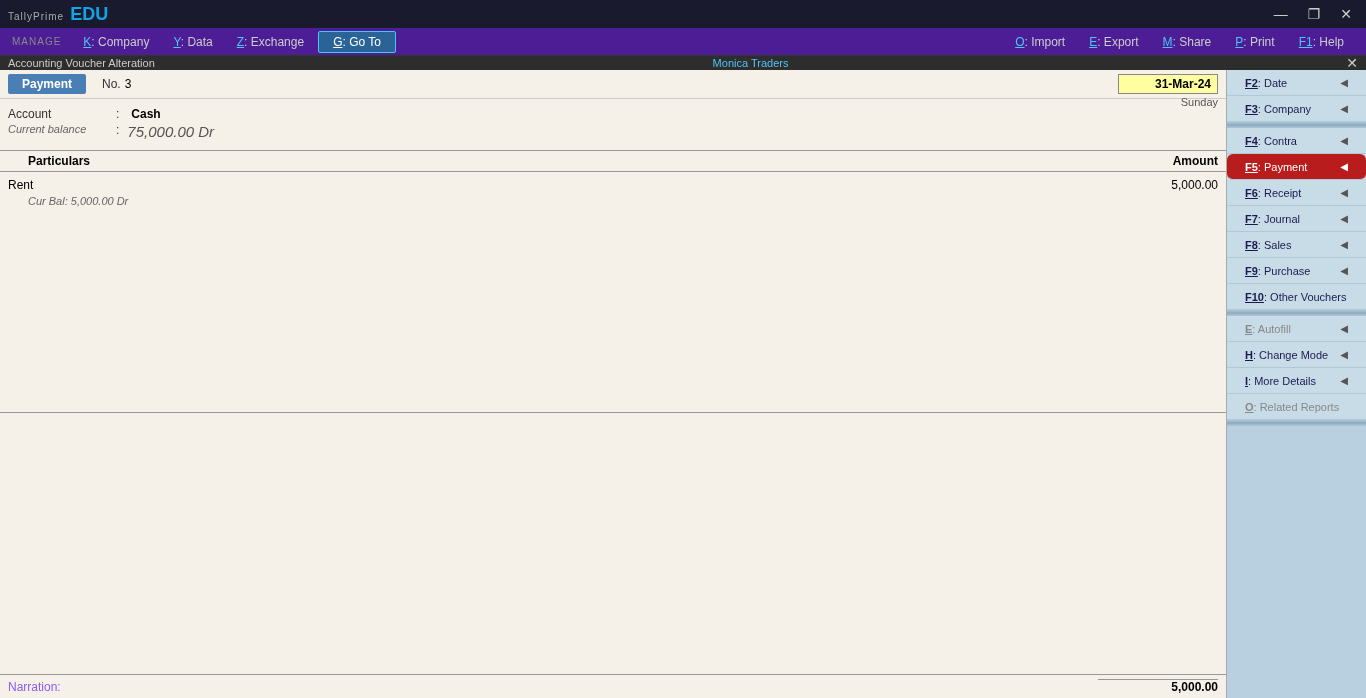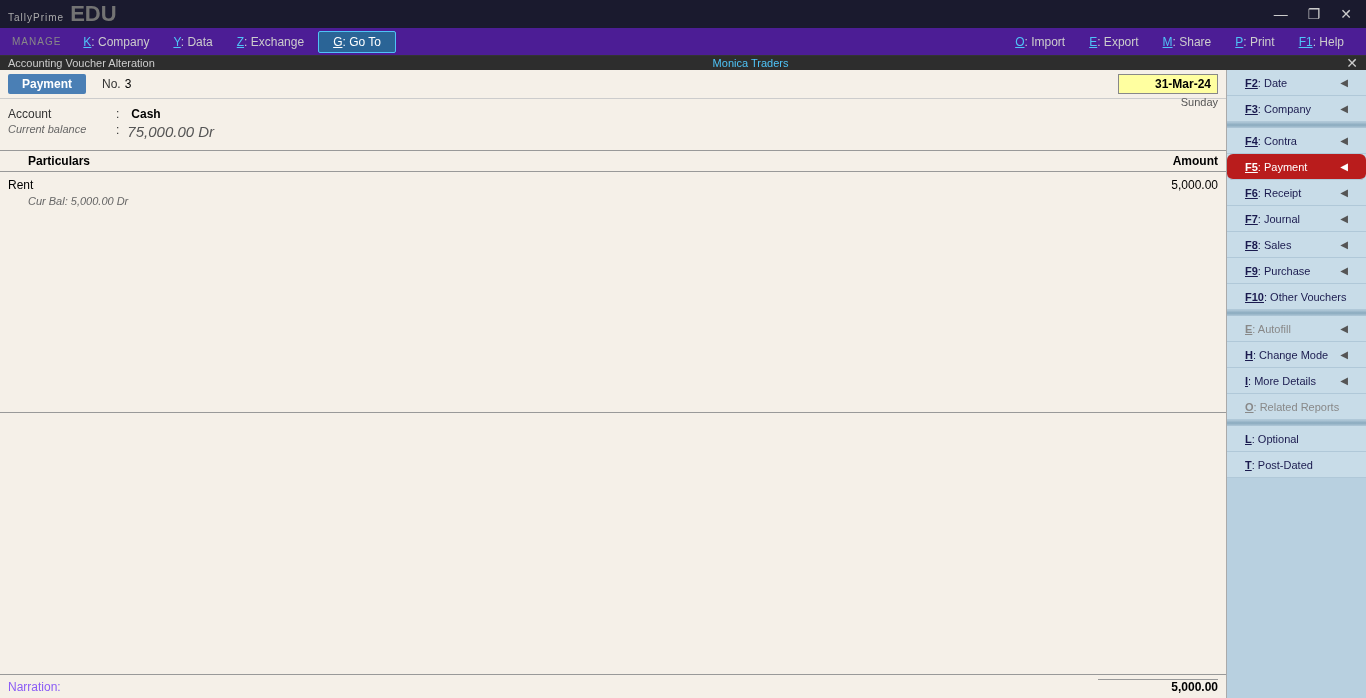--- a/index.html
+++ b/index.html
@@ -26,22 +26,22 @@
       display: flex;
       align-items: baseline;
       gap: 6px;
     }
     .app-name-small {
       color: #aaa;
       font-size: 10px;
       letter-spacing: 1px;
     }
     .app-name-large {
-      color: #737373;
-      font-size: 22px;
+      color: #0ea5e9;
+      font-size: 18px;
       font-weight: bold;
       line-height: 1;
     }
     .title-bar-controls {
       display: flex;
       gap: 8px;
     }
     .title-btn {
       color: #ccc;
       background: none;
@@ -477,25 +477,17 @@
           <span class="fk-label"><span class="fk-key">I</span>: More Details</span>
           <span class="fk-arrow">◀</span>
         </div>
         <div class="function-key-item fk-disabled">
           <span class="fk-label"><span class="fk-key">O</span>: Related Reports</span>
         </div>
       </div>
 
       <div class="section-sep"></div>
 
-      <div class="right-section">
-        <div class="function-key-item">
-          <span class="fk-label"><span class="fk-key">L</span>: Optional</span>
-        </div>
-        <div class="function-key-item">
-          <span class="fk-label"><span class="fk-key">T</span>: Post-Dated</span>
-        </div>
-      </div>
 
       <div class="right-panel-bottom"></div>
     </div>
   </div>
 </div>
 
 </body></html>

